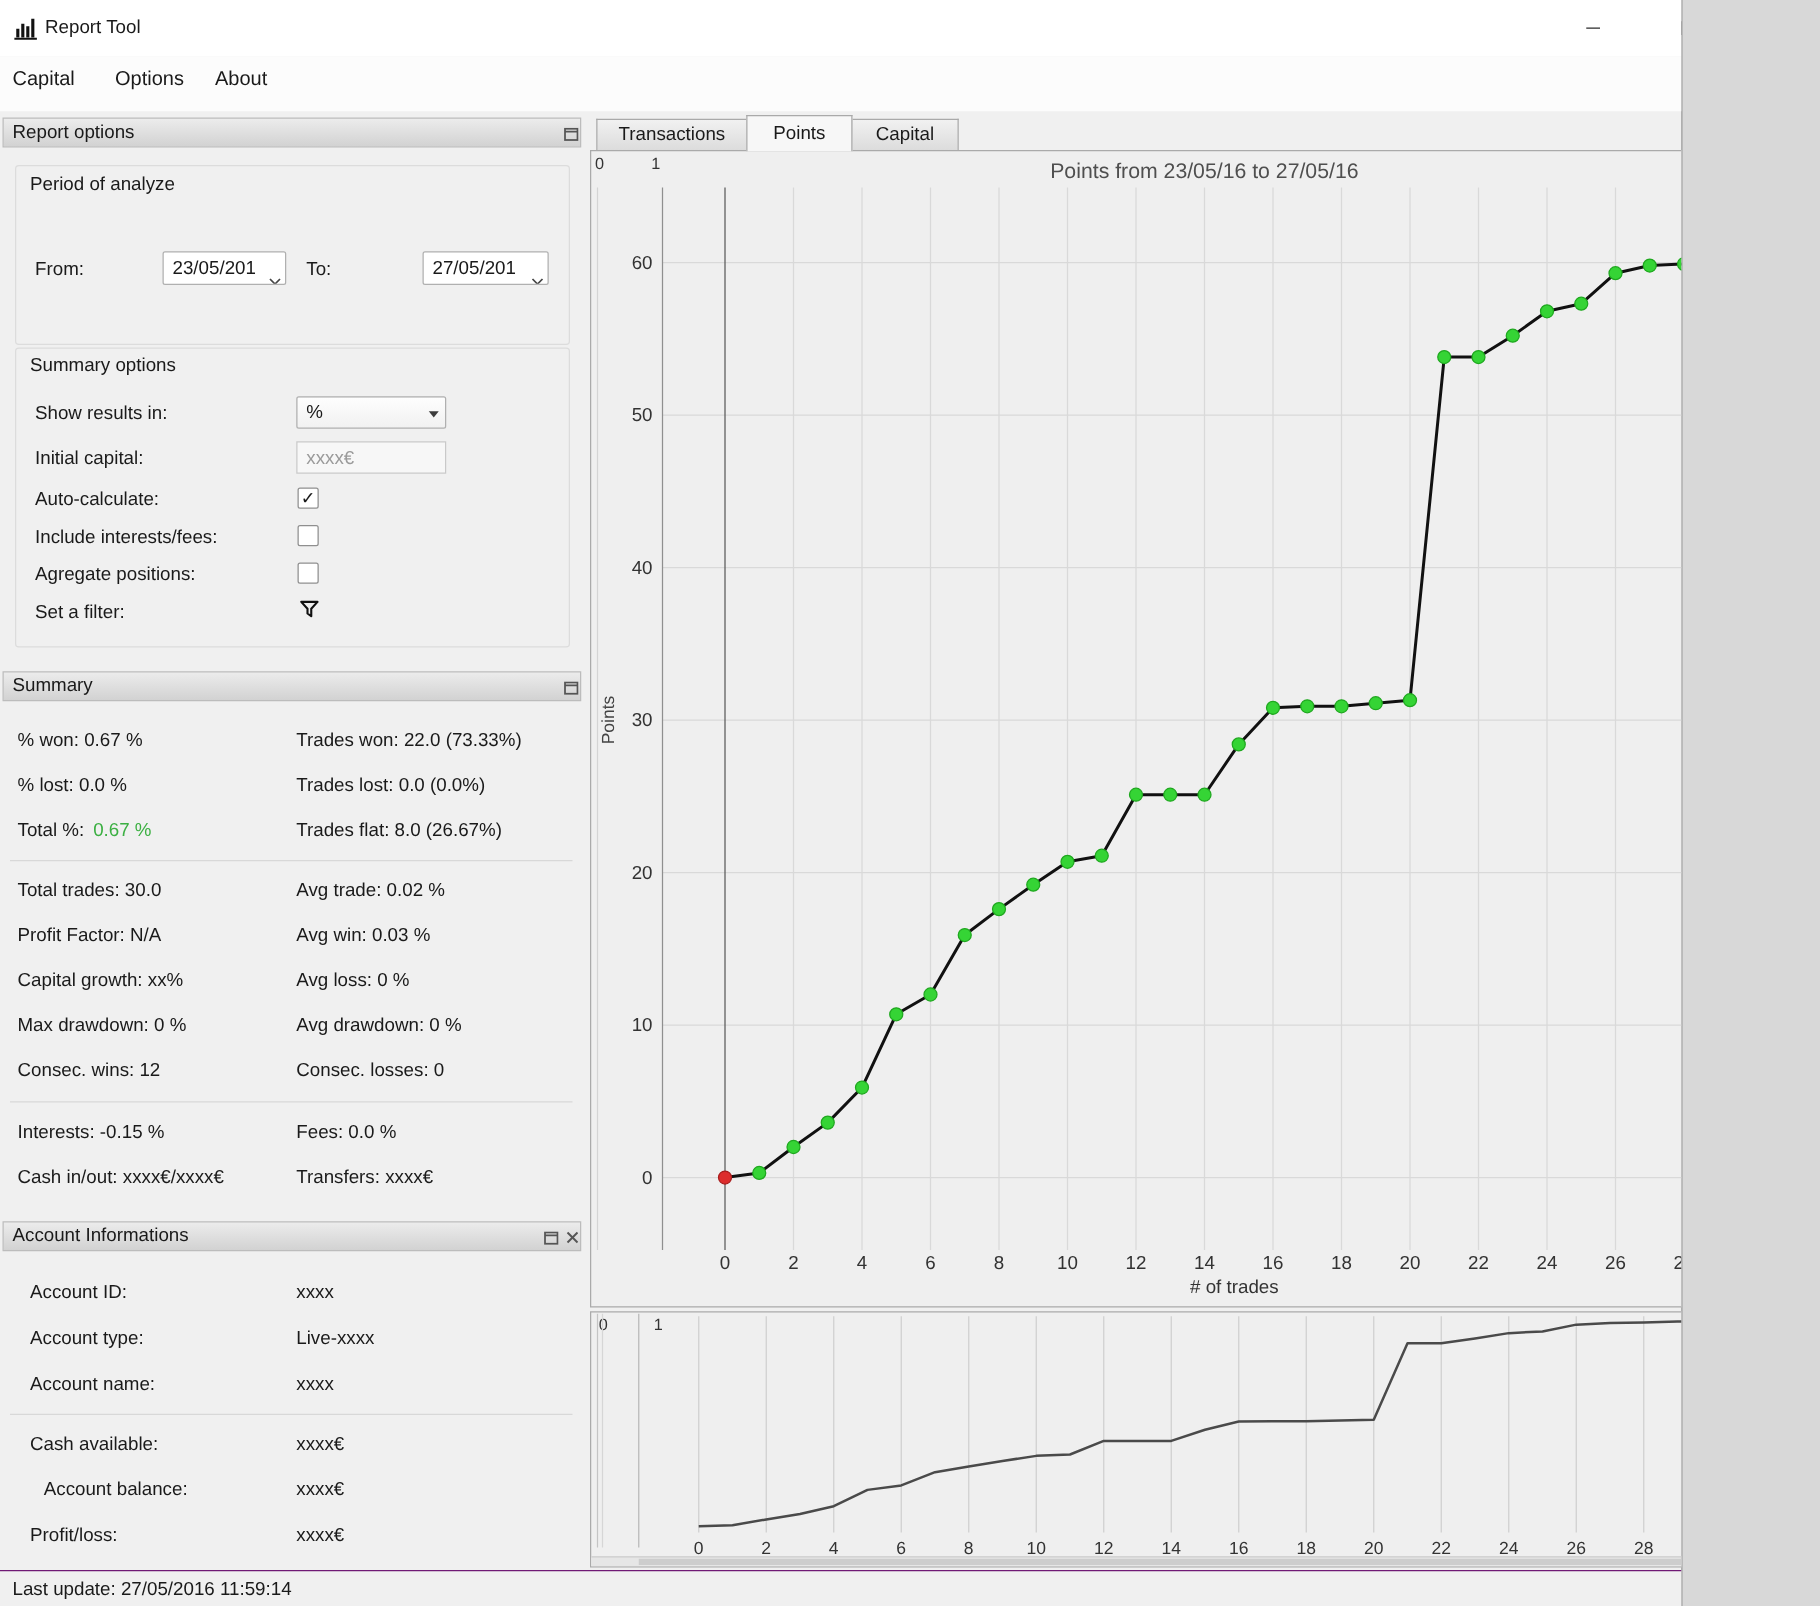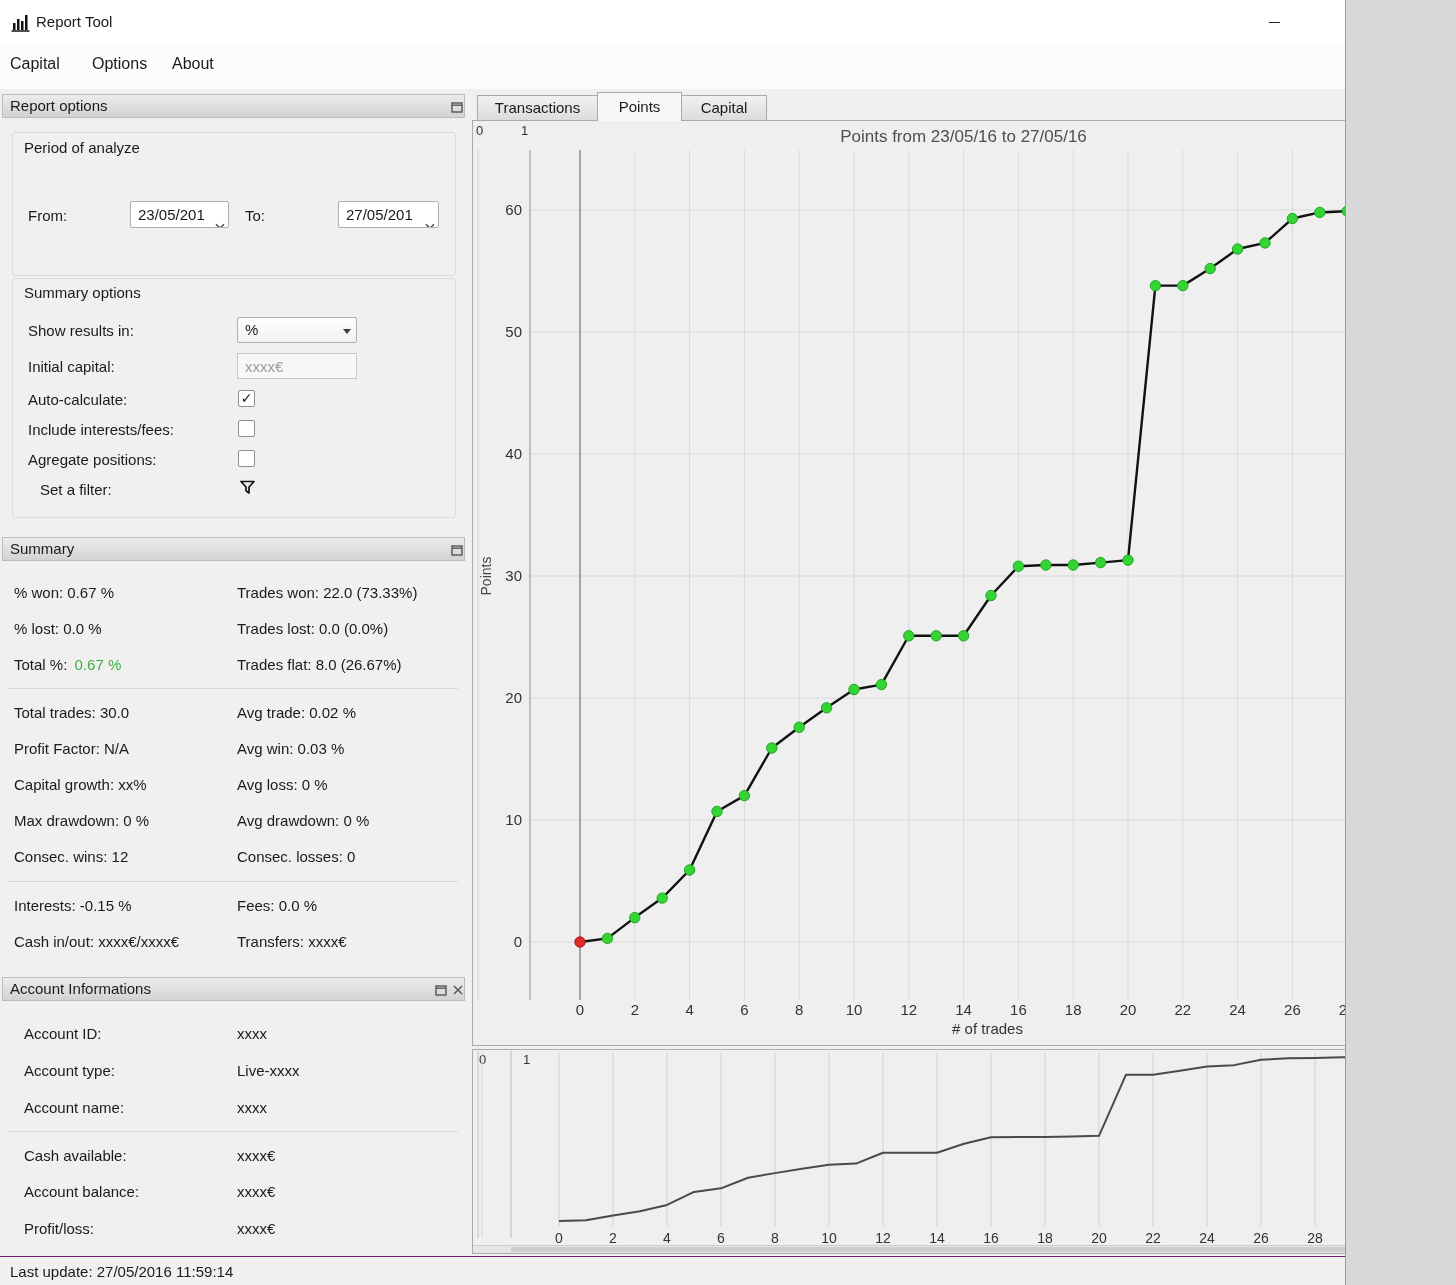--- a/index.html
+++ b/index.html
@@ -143,21 +143,21 @@
   <span class="lbl" style="left:28px;top:358px;">Initial capital:</span>
   <input class="txt-input" style="left: 237px; top: 353px; width: 120px; height: 26px;" disabled="" value="xxxx€">
   <span class="lbl" style="left:28px;top:391px;">Auto-calculate:</span>
   <div class="checkbox" style="left:238px;top:390px;">
     <span>✓</span>
   </div>
   <span class="lbl" style="left:28px;top:421px;">Include interests/fees:</span>
   <div class="checkbox" style="left:238px;top:420px;"></div>
   <span class="lbl" style="left:28px;top:451px;">Agregate positions:</span>
   <div class="checkbox" style="left:238px;top:450px;"></div>
-  <span class="lbl" style="left:28px;top:481px;margin-left:12px;">Set a filter:</span>
+  <span class="lbl" style="left:28px;top:481px;">Set a filter:</span>
   <div class="abs" style="left:239px;top:479px;width:18px;height:18px;">
     <svg width="17" height="17">
       <path d="M2,2.5 h13 l-5,5.5 v6 l-3,-2.2 v-3.8 z" fill="none" stroke="#111" stroke-width="1.7" stroke-linejoin="round"></path>
     </svg>
   </div>
 
   <div class="sec-header" style="top:537px;">
     <span>Summary</span>
     <div class="hdr-btn" style="left:447px;">
       <svg width="12" height="11">
@@ -213,21 +213,21 @@
 
   <span class="acc-l" style="top:1025px;">Account ID:</span>
   <span class="acc-v" style="top:1025px;">xxxx</span>
   <span class="acc-l" style="top:1062px;">Account type:</span>
   <span class="acc-v" style="top:1062px;">Live-xxxx</span>
   <span class="acc-l" style="top:1099px;">Account name:</span>
   <span class="acc-v" style="top:1099px;">xxxx</span>
   <div class="sep" style="top:1131px;"></div>
   <span class="acc-l" style="top:1147px;">Cash available:</span>
   <span class="acc-v" style="top:1147px;">xxxx€</span>
-  <span class="acc-l" style="top:1183px;">Account balance:</span>
+  <span class="acc-l" style="top:1183px;margin-left:11px;">Account balance:</span>
   <span class="acc-v" style="top:1183px;">xxxx€</span>
   <span class="acc-l" style="top:1220px;">Profit/loss:</span>
   <span class="acc-v" style="top:1220px;">xxxx€</span>
 
   <div class="tab inactive" style="left:477px;width:121px;">Transactions</div>
   <div class="tab active" style="left:597px;width:85px;">Points</div>
   <div class="tab inactive" style="left:681px;width:86px;">Capital</div>
   <div class="tab inactive" style="left:766px;width:89px;margin-top:48px;">Growth</div>
 
   <div class="chart-area">

